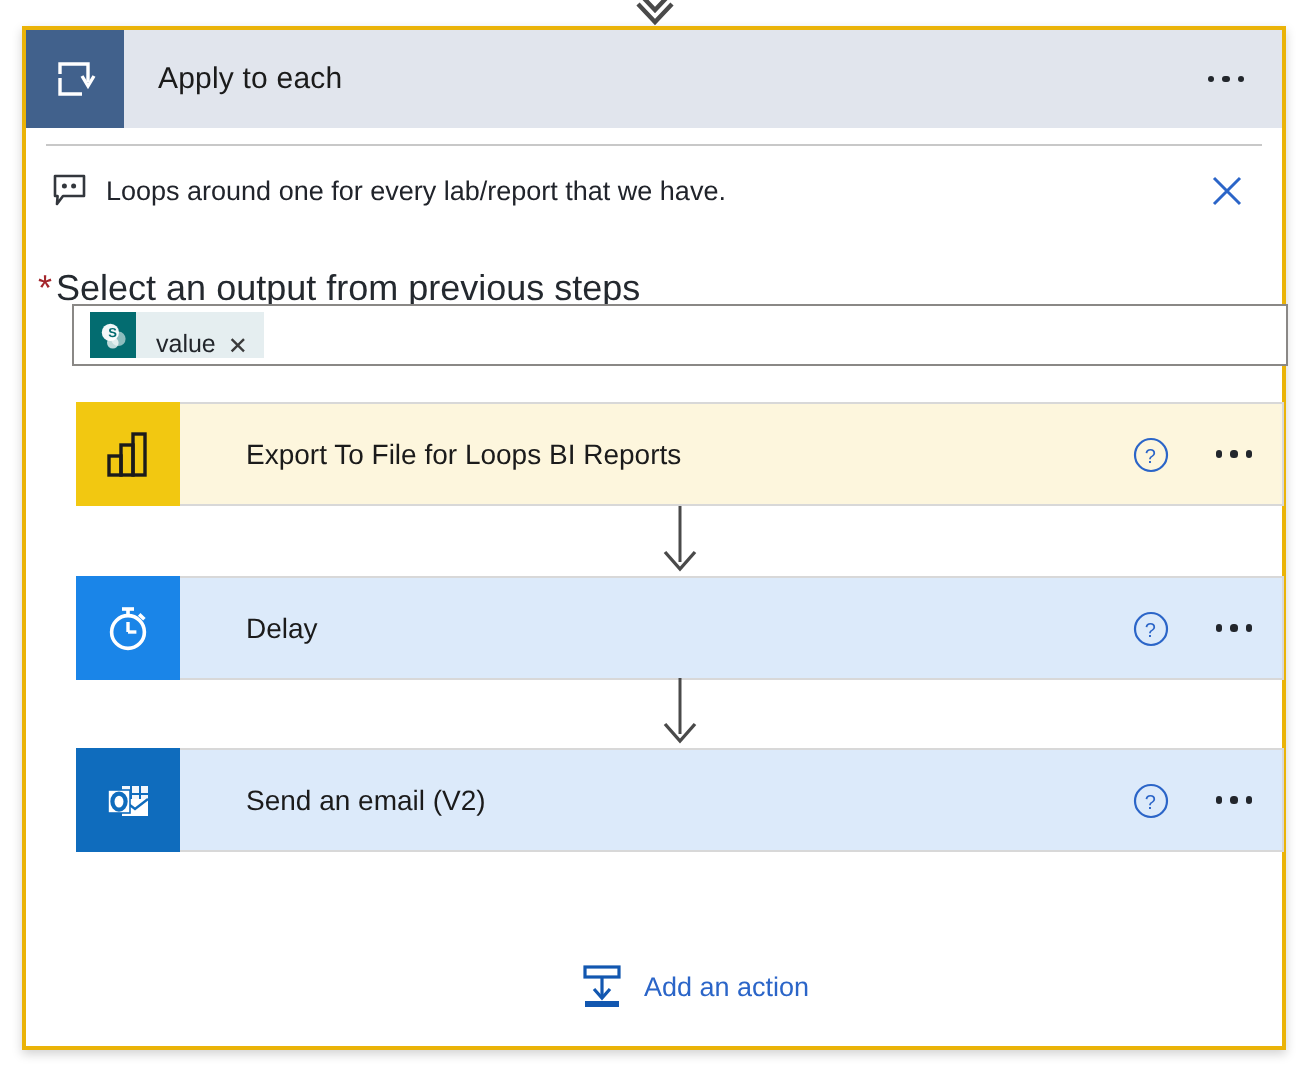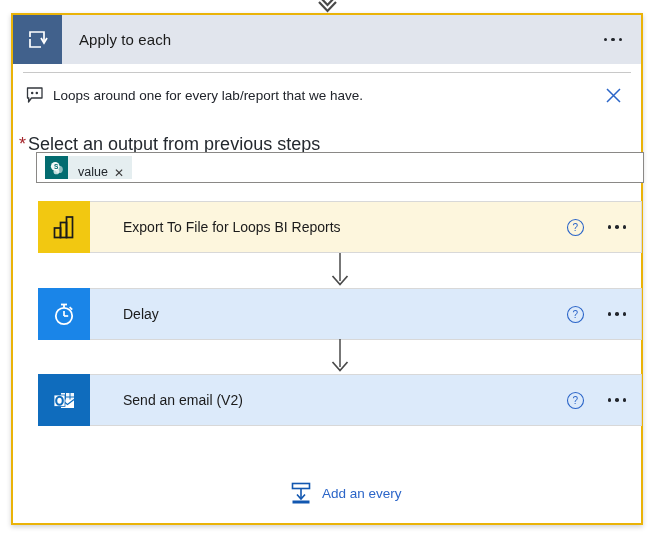--- a/index.html
+++ b/index.html
@@ -455,17 +455,17 @@
 
     <div class="add-action">
       <span class="add-icon">
         <svg width="24" height="24" viewBox="0 0 24 24">
           <rect x="3.5" y="2.5" width="17" height="5" fill="none" stroke="#1257b0" stroke-width="1.6"></rect>
           <path d="M12 8 L12 17" stroke="#1257b0" stroke-width="1.6" fill="none"></path>
           <path d="M8 13.5 L12 18 L16 13.5" stroke="#1257b0" stroke-width="1.6" fill="none"></path>
           <rect x="3.5" y="19.5" width="17" height="3" fill="#1257b0"></rect>
         </svg>
       </span>
-      <span class="add-label">Add an every</span>
+      <span class="add-label">Add an action</span>
     </div>
 
   </div>
 </div>
 
 </body></html>

